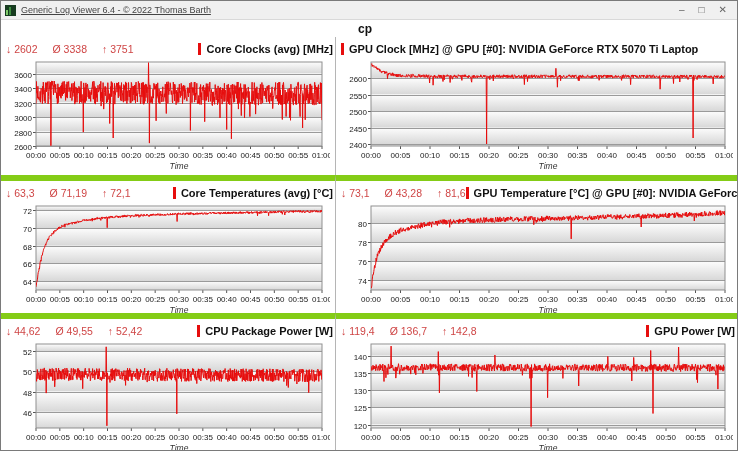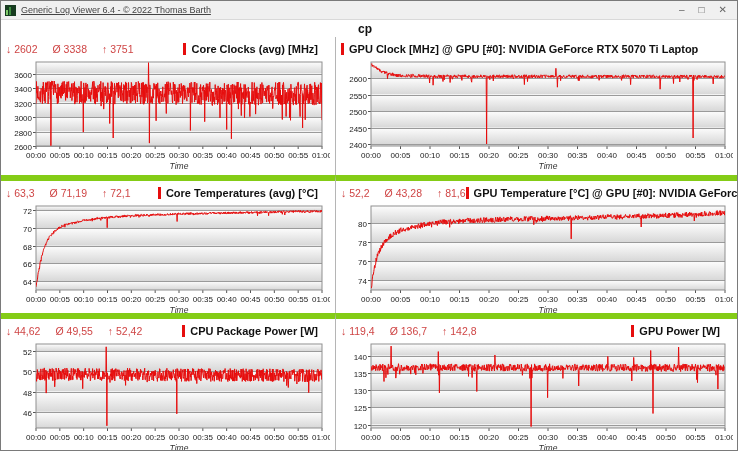--- a/index.html
+++ b/index.html
@@ -6,21 +6,21 @@
   .window{width:738px;height:451px;background:#ffffff;border:1px solid #7a7a7a;box-sizing:border-box;position:relative;overflow:hidden;}
   .titlebar{height:19px;background:#f0f0f0;border-bottom:1px solid #d9d9d9;display:flex;align-items:center;padding:0 4px;box-sizing:border-box;}
   .app-icon{width:11px;height:11px;margin-right:5px;display:inline-block;position:relative;background:#163b1f;}
   .app-icon:before{content:"";position:absolute;left:1px;bottom:1px;width:2px;height:5px;background:#7fca6a;}
   .app-icon:after{content:"";position:absolute;left:4px;bottom:1px;width:2px;height:8px;background:#3e8f3e;}
   .titlebar-text{font-size:9px;color:#444;flex:1;white-space:nowrap;overflow:hidden;text-decoration:underline;}
   .win-controls{display:flex;align-items:center;gap:14px;padding-right:6px;}
   .win-btn{font-size:10px;color:#666;line-height:1;cursor:default;}
   .group-header{text-align:center;font-size:12px;font-weight:bold;color:#111;padding:2px 8px 1px 0;}
   .grid{display:grid;grid-template-columns:335px 1fr;grid-template-rows:1fr 1fr 1fr;width:100%;height:414px;}
-  .panel{box-sizing:border-box;padding:2px 17px 0 5px;overflow:hidden;}
+  .panel{box-sizing:border-box;padding:2px 2px 0 5px;overflow:hidden;}
   .panel.colL{border-right:1px solid #b5b5b5;}
   .panel.row2,.panel.row3{border-top:6px solid #84cc16;}
   .panel-header{display:flex;align-items:center;justify-content:space-between;height:19px;}
   .stats{display:flex;gap:15px;font-size:10.5px;color:#cf4545;white-space:nowrap;}
   .ptitle{display:flex;align-items:center;gap:5px;font-size:11px;font-weight:bold;color:#111;white-space:nowrap;}
   .legend-bar{width:3px;height:12px;background:#e60d0d;display:inline-block;flex:none;}
   .plotwrap{position:relative;}
   svg.plot text{font-family:"Liberation Sans",sans-serif;}
 </style>
 </head>
@@ -266,21 +266,21 @@
             <text x="173" y="111" text-anchor="middle" font-size="8.5" font-style="italic" fill="#333">Time</text>
             <rect x="30" y="4" width="286" height="84" fill="none" stroke="#8f8f8f" stroke-width="1"></rect>
             <path d="M30.0 84.8L30.3 83.4L30.6 80.7L31.0 79.4L31.3 77.9L31.6 76.0L31.9 72.8L32.2 70.6L32.5 69.9L32.9 68.3L33.2 66.1L33.5 66.8L33.8 63.3L34.1 60.6L34.4 59.1L34.8 58.2L35.1 59.2L35.4 54.7L35.7 54.0L36.0 53.0L36.4 53.0L36.7 50.8L37.0 49.9L37.3 48.7L37.6 47.2L37.9 46.7L38.3 45.8L38.6 45.5L38.9 43.7L39.2 43.3L39.5 42.3L39.9 43.2L40.2 40.7L40.5 40.7L40.8 40.2L41.1 39.2L41.4 38.1L41.8 36.9L42.1 36.8L42.4 37.9L42.7 37.2L43.0 35.3L43.3 34.4L43.7 33.9L44.0 33.6L44.3 33.3L44.6 33.4L44.9 33.6L45.3 33.8L45.6 32.5L45.9 31.4L46.2 31.1L46.5 31.8L46.8 32.3L47.2 31.8L47.5 29.4L47.8 31.3L48.1 29.5L48.4 28.7L48.7 28.4L49.1 29.5L49.4 28.3L49.7 28.1L50.0 28.5L50.3 28.7L50.7 28.3L51.0 27.3L51.3 27.0L51.6 27.7L51.9 26.0L52.2 26.5L52.6 25.0L52.9 26.8L53.2 26.6L53.5 24.8L53.8 25.5L54.2 25.5L54.5 25.8L54.8 25.0L55.1 25.7L55.4 24.6L55.7 23.3L56.1 23.3L56.4 24.4L56.7 24.6L57.0 24.9L57.3 23.9L57.6 23.9L58.0 24.1L58.3 22.4L58.6 21.9L58.9 25.2L59.2 22.4L59.6 22.7L59.9 21.9L60.2 21.8L60.5 22.3L60.8 22.3L61.1 22.4L61.5 23.1L61.8 22.9L62.1 21.4L62.4 21.4L62.7 22.5L63.0 21.0L63.4 22.0L63.7 22.0L64.0 21.9L64.3 21.1L64.6 21.2L65.0 20.9L65.3 21.0L65.6 20.5L65.9 21.5L66.2 22.3L66.5 20.8L66.9 20.1L67.2 20.5L67.5 20.1L67.8 20.9L68.1 20.0L68.5 21.7L68.8 21.3L69.1 19.8L69.4 20.0L69.7 21.4L70.0 20.2L70.4 20.2L70.7 21.2L71.0 19.7L71.3 19.3L71.6 18.9L71.9 19.1L72.3 20.0L72.6 20.7L72.9 19.5L73.2 19.1L73.5 19.4L73.9 20.2L74.2 19.7L74.5 19.7L74.8 19.1L75.1 20.0L75.4 19.4L75.8 19.4L76.1 19.3L76.4 18.3L76.7 18.3L77.0 17.6L77.3 18.3L77.7 17.9L78.0 17.9L78.3 17.4L78.6 18.7L78.9 18.9L79.3 17.7L79.6 18.2L79.9 18.5L80.2 18.7L80.5 17.5L80.8 17.1L81.2 19.0L81.5 18.7L81.8 18.0L82.1 17.8L82.4 18.5L82.8 18.2L83.1 17.3L83.4 18.2L83.7 18.1L84.0 17.9L84.3 18.7L84.7 18.3L85.0 17.0L85.3 17.9L85.6 16.7L85.9 17.8L86.2 19.2L86.6 16.2L86.9 18.2L87.2 17.8L87.5 17.0L87.8 16.9L88.2 18.0L88.5 18.0L88.8 16.2L89.1 16.5L89.4 16.1L89.7 17.7L90.1 17.0L90.4 15.8L90.7 15.9L91.0 16.1L91.3 17.2L91.6 15.4L92.0 15.6L92.3 16.6L92.6 16.5L92.9 16.9L93.2 16.1L93.6 17.1L93.9 15.7L94.2 16.3L94.5 16.8L94.8 18.4L95.1 16.9L95.5 15.2L95.8 16.2L96.1 14.9L96.4 16.8L96.7 16.7L97.1 15.7L97.4 15.6L97.7 15.5L98.0 15.5L98.3 16.0L98.6 15.3L99.0 16.8L99.3 15.2L99.6 15.9L99.9 15.7L100.2 14.8L100.5 14.8L100.9 16.3L101.2 25.7L101.5 15.5L101.8 16.1L102.1 16.2L102.5 15.2L102.8 14.6L103.1 16.3L103.4 15.4L103.7 16.2L104.0 14.4L104.4 15.3L104.7 14.3L105.0 14.3L105.3 15.3L105.6 14.1L105.9 14.9L106.3 15.8L106.6 14.4L106.9 15.5L107.2 15.4L107.5 15.8L107.9 15.9L108.2 15.6L108.5 15.6L108.8 15.7L109.1 14.4L109.4 15.2L109.8 14.1L110.1 13.7L110.4 14.2L110.7 14.2L111.0 14.3L111.4 15.2L111.7 14.1L112.0 14.4L112.3 15.7L112.6 14.3L112.9 15.7L113.3 14.9L113.6 14.2L113.9 14.1L114.2 14.7L114.5 15.6L114.8 14.9L115.2 13.8L115.5 14.6L115.8 14.3L116.1 14.5L116.4 15.2L116.8 13.2L117.1 13.5L117.4 15.1L117.7 13.6L118.0 13.2L118.3 13.1L118.7 14.9L119.0 13.2L119.3 13.8L119.6 14.5L119.9 13.6L120.2 15.1L120.6 13.7L120.9 15.0L121.2 14.2L121.5 13.4L121.8 12.9L122.2 13.2L122.5 13.7L122.8 13.7L123.1 13.7L123.4 13.2L123.7 13.8L124.1 13.4L124.4 15.5L124.7 14.7L125.0 14.8L125.3 13.1L125.7 13.7L126.0 13.1L126.3 13.3L126.6 13.3L126.9 13.6L127.2 14.4L127.6 13.8L127.9 14.8L128.2 14.6L128.5 13.9L128.8 13.7L129.1 12.7L129.5 12.4L129.8 14.3L130.1 14.0L130.4 14.3L130.7 12.5L131.1 13.9L131.4 13.5L131.7 12.6L132.0 14.0L132.3 13.2L132.6 12.7L133.0 15.4L133.3 13.5L133.6 13.8L133.9 13.1L134.2 13.5L134.5 14.4L134.9 12.3L135.2 12.2L135.5 12.6L135.8 13.7L136.1 13.3L136.5 13.0L136.8 13.5L137.1 14.4L137.4 12.5L137.7 12.9L138.0 12.7L138.4 12.3L138.7 13.9L139.0 13.5L139.3 14.0L139.6 13.8L140.0 13.3L140.3 13.4L140.6 12.2L140.9 13.4L141.2 12.9L141.5 12.4L141.9 13.4L142.2 13.8L142.5 14.0L142.8 13.3L143.1 14.7L143.4 13.2L143.8 13.3L144.1 14.0L144.4 12.3L144.7 12.8L145.0 13.4L145.4 12.3L145.7 13.6L146.0 12.6L146.3 13.4L146.6 12.1L146.9 13.0L147.3 11.8L147.6 12.5L147.9 13.5L148.2 13.4L148.5 12.7L148.8 12.4L149.2 12.2L149.5 13.3L149.8 13.5L150.1 13.6L150.4 12.1L150.8 12.9L151.1 13.0L151.4 11.9L151.7 11.6L152.0 13.3L152.3 12.9L152.7 12.7L153.0 11.7L153.3 12.9L153.6 13.1L153.9 13.7L154.3 12.7L154.6 11.8L154.9 13.6L155.2 13.3L155.5 12.6L155.8 12.4L156.2 13.1L156.5 12.2L156.8 13.4L157.1 13.4L157.4 13.2L157.7 13.1L158.1 13.5L158.4 12.3L158.7 13.2L159.0 12.2L159.3 13.4L159.7 13.3L160.0 12.9L160.3 13.2L160.6 12.9L160.9 12.9L161.2 11.8L161.6 11.6L161.9 12.7L162.2 13.0L162.5 12.5L162.8 13.3L163.1 13.1L163.5 12.6L163.8 12.7L164.1 12.5L164.4 11.3L164.7 13.0L165.1 12.7L165.4 12.1L165.7 13.0L166.0 12.7L166.3 13.1L166.6 11.3L167.0 12.3L167.3 12.4L167.6 11.8L167.9 12.1L168.2 12.8L168.6 11.6L168.9 11.4L169.2 12.1L169.5 11.3L169.8 11.3L170.1 12.6L170.5 12.1L170.8 12.5L171.1 19.5L171.4 11.2L171.7 11.5L172.0 12.7L172.4 10.9L172.7 10.9L173.0 11.6L173.3 12.2L173.6 12.2L174.0 11.3L174.3 11.2L174.6 12.5L174.9 12.1L175.2 12.2L175.5 12.0L175.9 12.6L176.2 11.8L176.5 11.5L176.8 12.7L177.1 11.8L177.4 10.8L177.8 11.4L178.1 11.3L178.4 11.9L178.7 12.6L179.0 12.3L179.4 11.2L179.7 12.7L180.0 12.0L180.3 10.8L180.6 11.5L180.9 10.8L181.3 10.8L181.6 12.2L181.9 11.0L182.2 11.8L182.5 12.6L182.9 10.7L183.2 11.4L183.5 12.5L183.8 10.9L184.1 11.6L184.4 10.6L184.8 12.6L185.1 10.7L185.4 11.2L185.7 11.0L186.0 10.9L186.3 11.6L186.7 11.1L187.0 12.6L187.3 13.1L187.6 11.3L187.9 12.8L188.3 12.4L188.6 12.6L188.9 11.8L189.2 12.3L189.5 11.1L189.8 12.3L190.2 11.6L190.5 12.0L190.8 12.4L191.1 10.6L191.4 11.7L191.7 12.4L192.1 12.0L192.4 11.2L192.7 12.3L193.0 11.7L193.3 11.5L193.7 12.1L194.0 10.8L194.3 12.2L194.6 11.0L194.9 11.5L195.2 12.0L195.6 10.8L195.9 10.5L196.2 10.8L196.5 11.9L196.8 12.4L197.2 11.9L197.5 12.2L197.8 12.2L198.1 10.8L198.4 10.6L198.7 11.4L199.1 11.7L199.4 12.3L199.7 11.4L200.0 10.6L200.3 11.2L200.6 12.3L201.0 11.9L201.3 12.4L201.6 11.1L201.9 11.7L202.2 11.0L202.6 11.8L202.9 11.1L203.2 10.6L203.5 10.6L203.8 10.4L204.1 10.7L204.5 10.1L204.8 11.5L205.1 11.3L205.4 11.7L205.7 10.9L206.0 10.5L206.4 10.6L206.7 10.2L207.0 11.0L207.3 10.1L207.6 11.4L208.0 10.2L208.3 10.6L208.6 10.6L208.9 12.0L209.2 11.5L209.5 10.8L209.9 11.9L210.2 11.2L210.5 11.9L210.8 10.8L211.1 11.2L211.5 11.1L211.8 10.6L212.1 10.3L212.4 10.8L212.7 11.4L213.0 10.1L213.4 11.8L213.7 11.7L214.0 10.8L214.3 12.2L214.6 10.7L214.9 11.5L215.3 10.8L215.6 10.3L215.9 10.6L216.2 11.5L216.5 11.0L216.9 12.0L217.2 11.6L217.5 10.0L217.8 11.2L218.1 10.5L218.4 10.5L218.8 11.9L219.1 10.3L219.4 9.9L219.7 11.7L220.0 11.2L220.3 11.6L220.7 11.8L221.0 10.6L221.3 11.5L221.6 10.1L221.9 11.4L222.3 9.9L222.6 11.6L222.9 10.1L223.2 11.6L223.5 10.6L223.8 11.4L224.2 11.0L224.5 10.7L224.8 11.9L225.1 10.0L225.4 10.6L225.8 10.3L226.1 11.5L226.4 10.6L226.7 11.7L227.0 10.3L227.3 9.8L227.7 11.1L228.0 10.4L228.3 10.2L228.6 11.3L228.9 10.7L229.2 11.7L229.6 11.3L229.9 9.9L230.2 11.3L230.5 10.0L230.8 11.4L231.2 10.6L231.5 11.2L231.8 11.5L232.1 11.2L232.4 11.7L232.7 10.4L233.1 11.1L233.4 9.8L233.7 11.2L234.0 11.4L234.3 11.5L234.6 9.6L235.0 10.7L235.3 10.7L235.6 10.1L235.9 11.8L236.2 10.7L236.6 10.3L236.9 10.3L237.2 11.5L237.5 10.2L237.8 10.1L238.1 10.9L238.5 10.2L238.8 11.0L239.1 10.6L239.4 11.3L239.7 10.7L240.1 9.8L240.4 9.9L240.7 10.3L241.0 9.5L241.3 10.9L241.6 9.9L242.0 9.7L242.3 11.6L242.6 11.3L242.9 9.8L243.2 11.8L243.5 10.0L243.9 10.9L244.2 10.5L244.5 11.0L244.8 10.8L245.1 10.2L245.5 9.5L245.8 11.2L246.1 11.6L246.4 11.1L246.7 10.2L247.0 11.3L247.4 10.3L247.7 10.4L248.0 10.4L248.3 10.5L248.6 9.8L248.9 10.5L249.3 10.6L249.6 9.8L249.9 10.1L250.2 9.7L250.5 9.8L250.9 11.2L251.2 9.4L251.5 13.8L251.8 11.0L252.1 10.9L252.4 10.3L252.8 11.0L253.1 11.5L253.4 9.8L253.7 11.4L254.0 11.4L254.4 10.5L254.7 9.4L255.0 11.5L255.3 10.0L255.6 9.5L255.9 10.0L256.3 10.4L256.6 10.7L256.9 10.7L257.2 9.6L257.5 9.9L257.8 9.6L258.2 10.5L258.5 10.9L258.8 9.8L259.1 9.3L259.4 10.7L259.8 9.2L260.1 9.4L260.4 10.7L260.7 10.2L261.0 10.4L261.3 9.7L261.7 10.3L262.0 10.4L262.3 10.6L262.6 13.7L262.9 10.9L263.2 10.0L263.6 10.3L263.9 9.5L264.2 10.1L264.5 9.4L264.8 11.1L265.2 10.8L265.5 11.0L265.8 9.3L266.1 9.7L266.4 10.8L266.7 11.1L267.1 10.3L267.4 9.3L267.7 9.0L268.0 10.1L268.3 11.1L268.7 9.5L269.0 9.3L269.3 10.5L269.6 9.2L269.9 11.0L270.2 10.7L270.6 10.7L270.9 10.4L271.2 9.7L271.5 9.1L271.8 10.3L272.1 9.9L272.5 10.4L272.8 8.8L273.1 9.4L273.4 9.7L273.7 8.9L274.1 9.4L274.4 9.6L274.7 9.7L275.0 10.8L275.3 8.9L275.6 10.9L276.0 10.1L276.3 12.3L276.6 10.9L276.9 9.8L277.2 8.8L277.5 9.2L277.9 8.7L278.2 9.9L278.5 10.5L278.8 13.0L279.1 10.1L279.5 10.1L279.8 10.8L280.1 9.2L280.4 8.9L280.7 8.9L281.0 9.6L281.4 9.5L281.7 9.8L282.0 9.7L282.3 10.4L282.6 10.5L283.0 9.1L283.3 9.0L283.6 10.3L283.9 10.0L284.2 9.6L284.5 8.9L284.9 8.6L285.2 8.7L285.5 9.5L285.8 9.4L286.1 10.2L286.4 8.8L286.8 9.7L287.1 8.9L287.4 10.6L287.7 8.6L288.0 9.7L288.4 9.6L288.7 9.1L289.0 9.7L289.3 9.9L289.6 8.5L289.9 9.0L290.3 9.1L290.6 8.9L290.9 9.9L291.2 10.0L291.5 9.0L291.8 9.1L292.2 8.6L292.5 8.5L292.8 9.7L293.1 8.7L293.4 10.2L293.8 10.1L294.1 9.5L294.4 8.4L294.7 10.1L295.0 9.1L295.3 9.4L295.7 10.2L296.0 9.9L296.3 10.5L296.6 9.1L296.9 8.9L297.3 9.3L297.6 8.6L297.9 10.1L298.2 9.8L298.5 9.9L298.8 10.9L299.2 9.6L299.5 9.5L299.8 10.1L300.1 9.9L300.4 9.6L300.7 9.5L301.1 8.5L301.4 9.6L301.7 8.6L302.0 9.6L302.3 9.3L302.7 10.2L303.0 10.0L303.3 10.4L303.6 9.7L303.9 10.9L304.2 10.3L304.6 10.0L304.9 8.4L305.2 9.0L305.5 9.1L305.8 9.2L306.1 10.3L306.5 8.7L306.8 8.8L307.1 9.8L307.4 9.5L307.7 8.7L308.1 8.6L308.4 8.4L308.7 8.7L309.0 9.5L309.3 8.8L309.6 9.8L310.0 10.2L310.3 8.9L310.6 8.3L310.9 9.8L311.2 9.7L311.6 8.9L311.9 10.3L312.2 9.3L312.5 9.0L312.8 9.8L313.1 9.7L313.5 10.1L313.8 9.7L314.1 10.4L314.4 8.5L314.7 8.8L315.0 10.0L315.4 8.4L315.7 9.3L316.0 8.4" fill="none" stroke="#e60d0d" stroke-width="1" clip-path="url(#cg2)"></path>
           </svg>
       </div>
     </section>
 
     <section class="panel colR row2">
       <div class="panel-header">
         <div class="stats">
-          <span>↓ 52,2</span>
+          <span>↓ 73,1</span>
           <span>Ø 43,28</span>
           <span>↑ 81,6</span>
         </div>
         <div class="ptitle">
           <span class="legend-bar"></span>
           <span>GPU Temperature [°C] @ GPU [#0]: NVIDIA GeForce RTX 5070 Ti Laptop</span>
         </div>
       </div>
       <div class="plotwrap">
         <svg class="plot" width="392" height="114">

